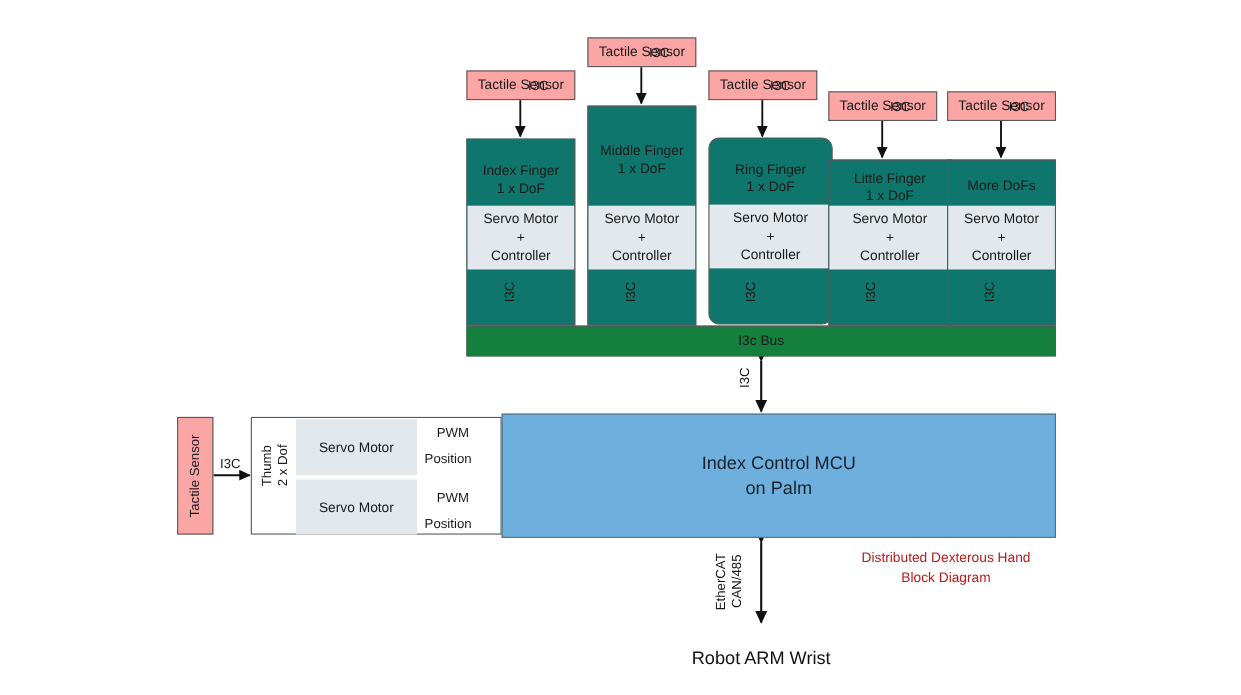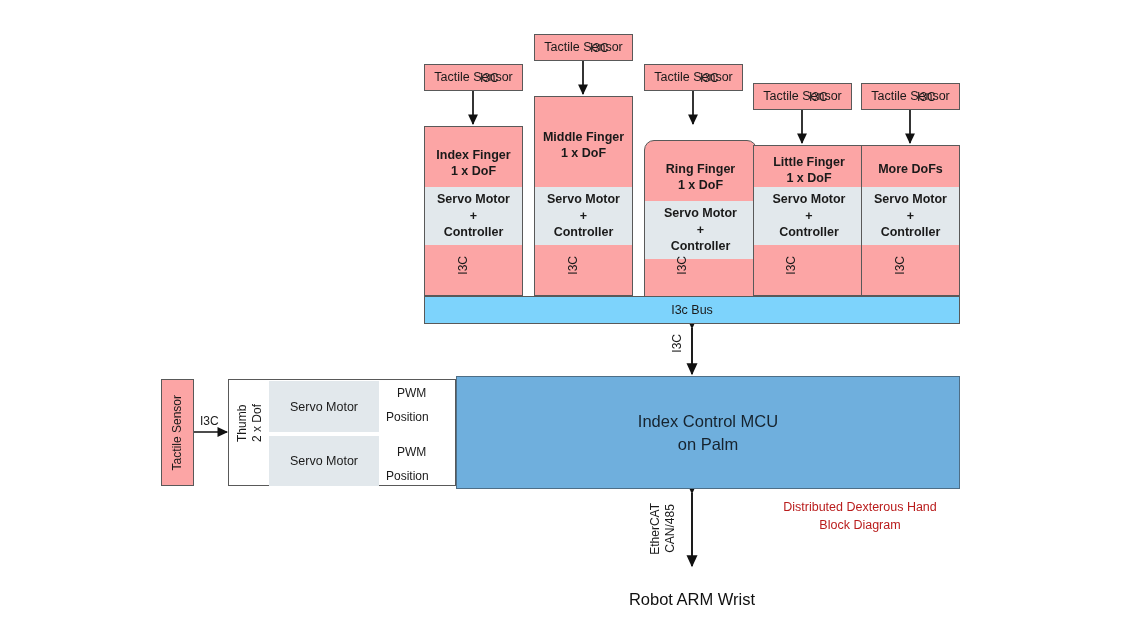--- a/index.html
+++ b/index.html
@@ -35,22 +35,21 @@
     color: #1a1a1a;
   }
   .sensor {
     font-size: 12.5px;
     white-space: nowrap;
   }
   .finger-col {
     position: absolute;
     box-sizing: border-box;
     border: 1.5px solid #595959;
-    background: #fca5a5;
-    font-weight: bold;
+    background: #0f766e;
   }
   .finger-title {
     position: absolute;
     left: 0;
     width: 100%;
     text-align: center;
     font-size: 12.5px;
     line-height: 1.3;
     color: #1a1a1a;
   }
@@ -64,21 +63,21 @@
     line-height: 1.32;
     color: #1a1a1a;
     display: flex;
     align-items: center;
     justify-content: center;
   }
   .bus-bar {
     position: absolute;
     box-sizing: border-box;
     border: 1.5px solid #595959;
-    background: #7dd3fc;
+    background: #15803d;
     display: flex;
     align-items: center;
     justify-content: center;
     font-size: 12.5px;
   }
   .mcu {
     position: absolute;
     box-sizing: border-box;
     border: 1.5px solid #4e6e86;
     background: #6fafdd;
@@ -240,21 +239,21 @@
     <div class="servo-band" style="top:90px; height:58px;">
       <div>
         <div>Servo Motor</div>
         <div>+</div>
         <div>Controller</div>
       </div>
     </div>
   </div>
   <div class="vlabel" style="left:566px; top:256px;">I3C</div>
 
-  <div class="finger-col" style="left:644px; top:140px; width:113px; height:170px;border-radius:10px;">
+  <div class="finger-col" style="left:644px; top:125px; width:113px; height:170px;border-radius:10px;">
     <div class="finger-title" style="top:20px;">
       <div>Ring Finger</div>
       <div>1 x DoF</div>
     </div>
     <div class="servo-band" style="top:60px; height:58px;">
       <div>
         <div>Servo Motor</div>
         <div>+</div>
         <div>Controller</div>
       </div>

